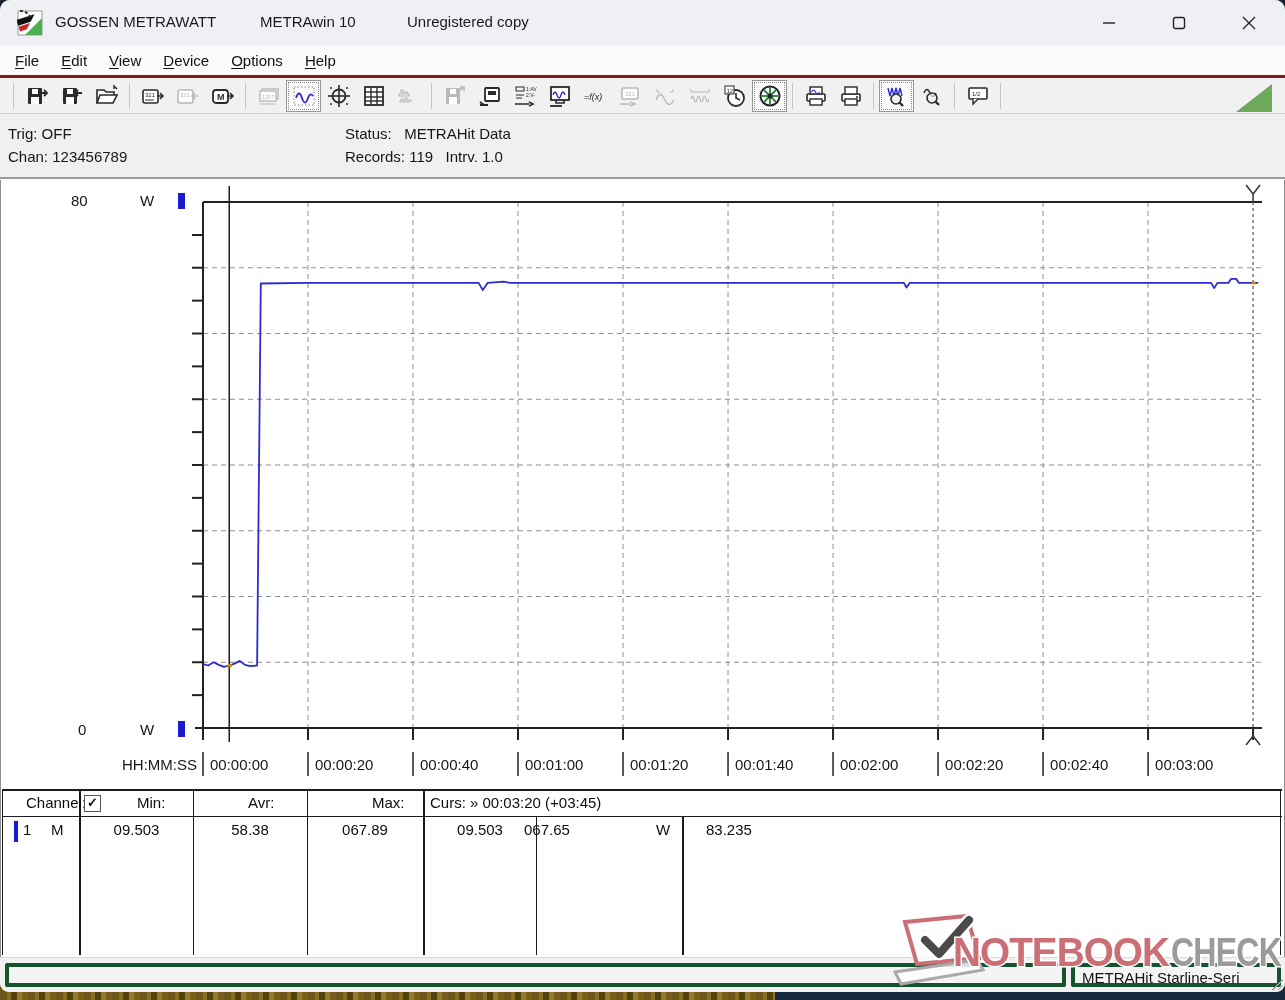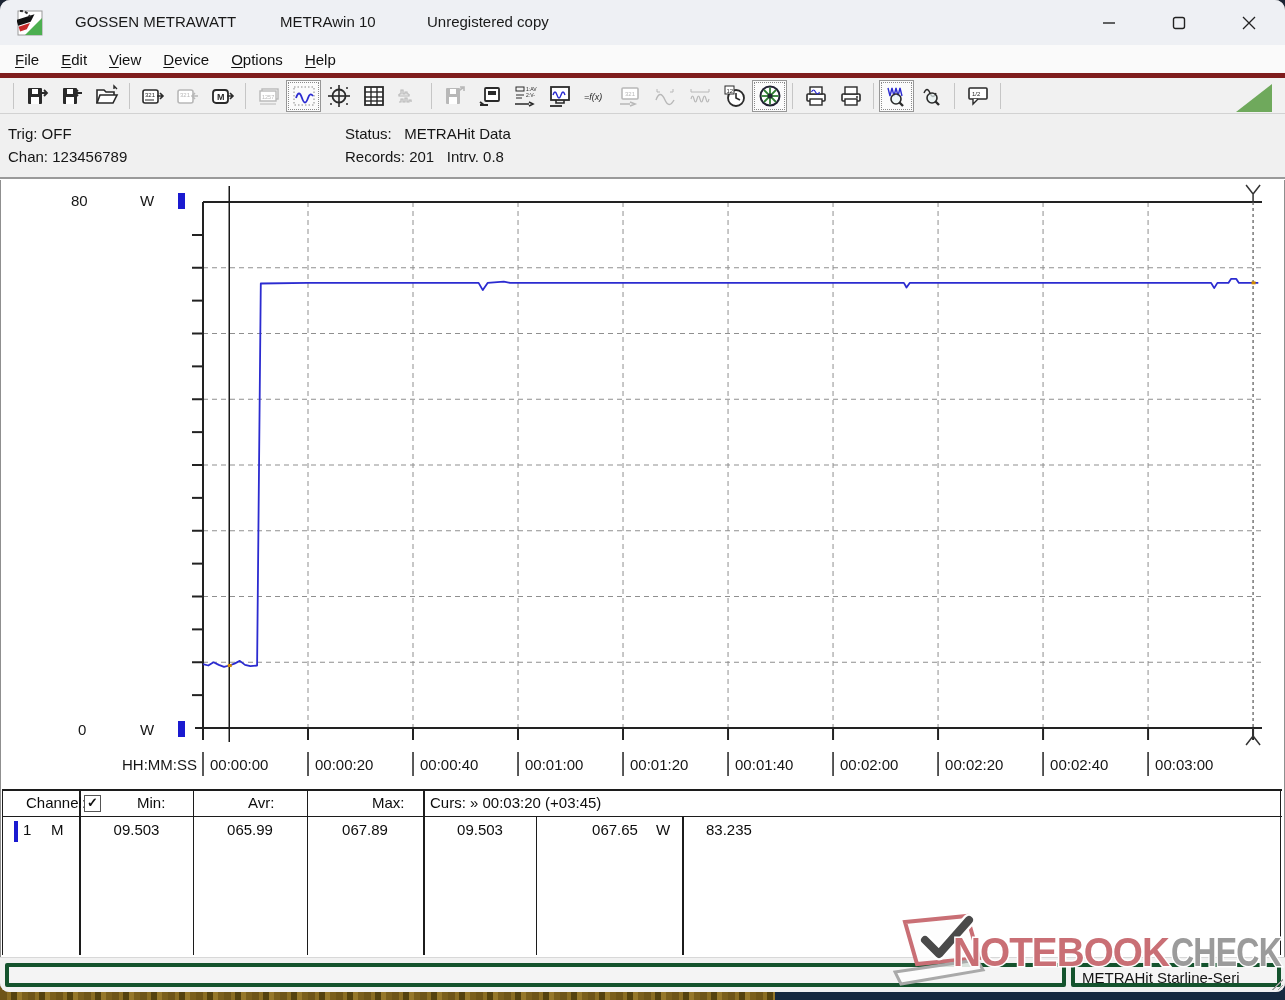--- a/index.html
+++ b/index.html
@@ -9,26 +9,26 @@
   
   .desktop{left:0;top:984px;width:1285px;height:16px;}
   .desktop .wood{position:absolute;left:0;top:0;width:775px;height:16px;
     background:repeating-linear-gradient(90deg,#6e5518 0 7px,#8a6d22 7px 11px,#54420e 11px 17px,#96782a 17px 22px,#7a5f1c 22px 28px);}
   .desktop .sea{position:absolute;left:775px;top:0;width:510px;height:16px;background:#16293f;}
   
   .window{left:0;top:0;width:1285px;height:992px;background:#f0f0f0;border-radius:10px 10px 9px 9px;
           overflow:hidden;box-shadow:0 0 0 1px #8f8f8f inset;}
   
   .titlebar{left:0;top:0;width:1285px;height:45px;background:#eef0f4;}
-  .titlebar .t{position:absolute;top:13px;font-size:15px;color:#191919;white-space:pre;margin-left:20px;}
+  .titlebar .t{position:absolute;top:13px;font-size:15px;color:#191919;white-space:pre;}
   .appicon{position:absolute;left:17px;top:10px;width:26px;height:26px;}
   .winbtn{position:absolute;top:0;width:46px;height:45px;display:flex;align-items:center;justify-content:center;color:#222;}
   .winbtn svg{display:block;}
   
-  .menubar{left:0;top:45px;width:1285px;height:33px;background:#fafafa;border-bottom:5px solid #7f1d1d;
+  .menubar{left:0;top:45px;width:1285px;height:33px;background:#fafafa;border-bottom:3px solid #7f1d1d;
            display:flex;align-items:center;padding-left:4px;box-sizing:border-box;}
   .menu-item{font-size:15px;padding:4px 11px;color:#111;}
   .menu-item u{text-decoration:underline;text-underline-offset:2px;}
   
   .toolbar{left:0;top:78px;width:1285px;height:36px;background:#f1f1f1;border-bottom:1px solid #d2d2d2;
            display:flex;align-items:center;padding-left:8px;box-sizing:border-box;}
   .tsep{width:1px;height:26px;background:#c6c6c6;margin:0 5px;flex:0 0 auto;}
   .tbtn{width:33px;height:30px;display:flex;align-items:center;justify-content:center;flex:0 0 auto;border:1px solid transparent;}
   .tbtn.pressed{background:#fbfbfb;border:1px solid #979797;outline:1px dotted #8a8a8a;outline-offset:-3px;}
   .green-tri{position:absolute;right:13px;top:84px;width:0;height:0;
@@ -316,21 +316,21 @@
         </svg>
       </div>
       <div class="tsep"></div>
     </div>
   <div class="green-tri"></div>
 
   <div class="abs infobar">
     <span style="left:8px;top:11px">Trig: OFF</span>
     <span style="left:8px;top:34px">Chan: 123456789</span>
     <span style="left:345px;top:11px">Status:   METRAHit Data</span>
-    <span style="left:345px;top:34px">Records: 201   Intrv. 0.8</span>
+    <span style="left:345px;top:34px">Records: 119   Intrv. 1.0</span>
   </div>
 
   <div class="abs panel-top"></div>
   <div class="abs client"></div>
 
   <span class="ylab" style="left:71px;top:192px">80</span>
   <span class="ylab" style="left:140px;top:192px">W</span>
   <span class="ylab" style="left:78px;top:721px">0</span>
   <span class="ylab" style="left:140px;top:721px">W</span>
 
@@ -428,24 +428,24 @@
     <div class="chkbox">✓</div>
     <span class="tbl-txt" style="left:137px;top:794px;width:80px">Min:</span>
     <span class="tbl-txt" style="left:248px;top:794px">Avr:</span>
     <span class="tbl-txt" style="left:372px;top:794px">Max:</span>
     <span class="tbl-txt" style="left:430px;top:794px">Curs: » 00:03:20 (+03:45)</span>
 
     <div class="chmark"></div>
     <span class="tbl-txt" style="left:23px;top:821px">1</span>
     <span class="tbl-txt" style="left:51px;top:821px">M</span>
     <span class="tbl-txt" style="left:80px;top:821px;width:113px;text-align:center">09.503</span>
-    <span class="tbl-txt" style="left:193px;top:821px;width:114px;text-align:center">065.99</span>
+    <span class="tbl-txt" style="left:193px;top:821px;width:114px;text-align:center">58.38</span>
     <span class="tbl-txt" style="left:307px;top:821px;width:116px;text-align:center">067.89</span>
     <span class="tbl-txt" style="left:424px;top:821px;width:112px;text-align:center">09.503</span>
-    <span class="tbl-txt" style="left:560px;top:821px;width:110px;text-align:center">067.65</span>
+    <span class="tbl-txt" style="left:524px;top:821px;width:110px;text-align:left">067.65</span>
     <span class="tbl-txt" style="left:656px;top:821px">W</span>
     <span class="tbl-txt" style="left:706px;top:821px">83.235</span>
   </div>
 
   <div class="abs statusbar">
     <div class="spanel left"></div>
     <div class="spanel right">METRAHit Starline-Seri</div>
   </div>
   <div class="grip"></div>
 </div>

